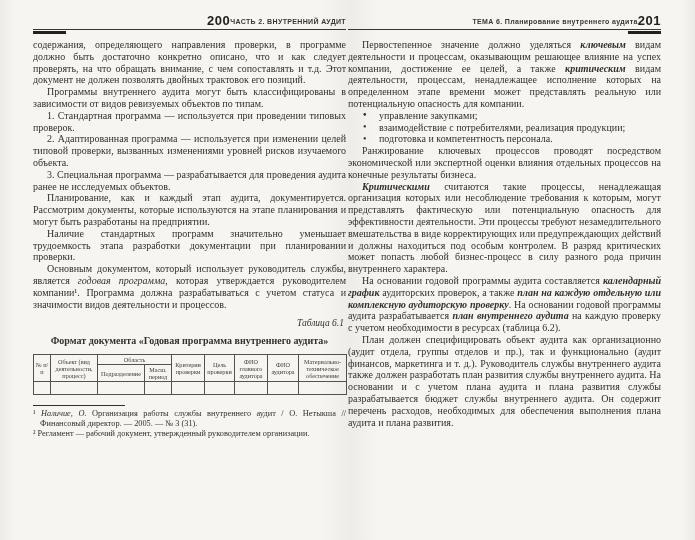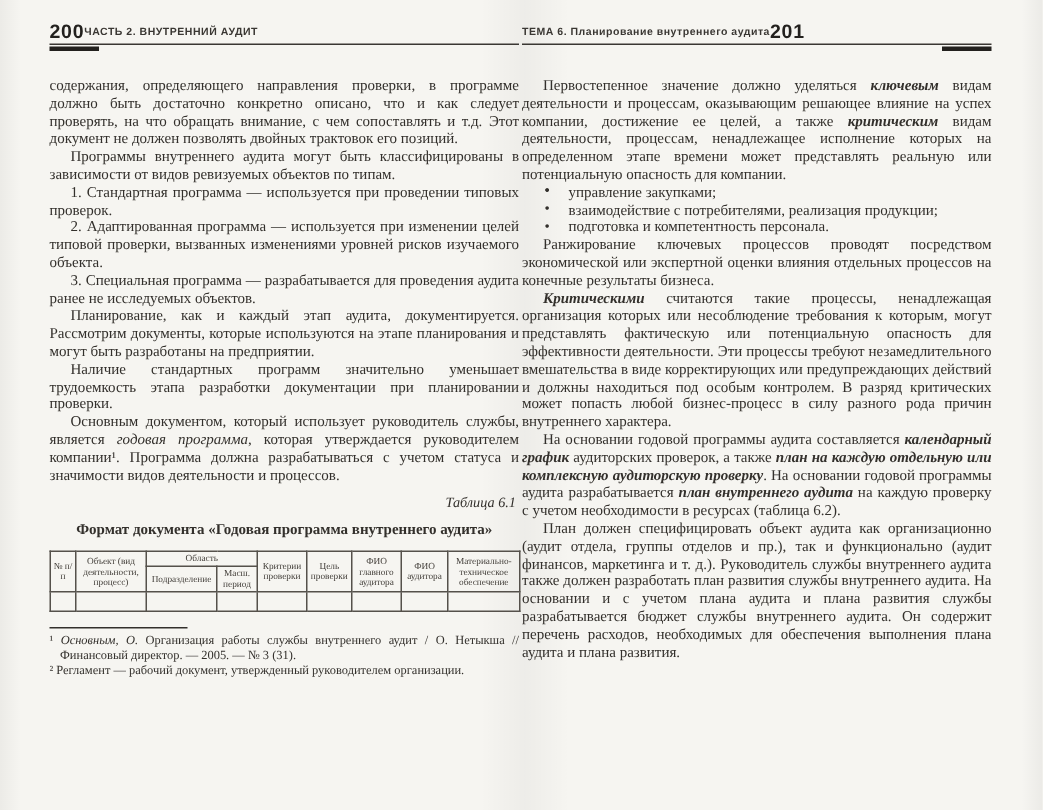--- a/index.html
+++ b/index.html
@@ -11,30 +11,30 @@
       linear-gradient(270deg, rgba(0,0,0,0.045) 0, rgba(0,0,0,0) 14px),
       linear-gradient(90deg, rgba(0,0,0,0) 320px, rgba(0,0,0,0.035) 350px, rgba(0,0,0,0) 380px);
     font-family:"Liberation Serif", serif;
     color:#33302c;
   }
   .page { position:absolute; top:13px; width:313px; }
   .page-left  { left:33px;  }
   .page-right { left:348px; }
 
   
-  .page-head { display:flex; justify-content:flex-start; align-items:flex-end; }
+  .page-head { display:flex; justify-content:flex-end; align-items:flex-end; }
   .page-num { font-family:"Liberation Sans", sans-serif; font-weight:bold; font-size:13px; color:#23211e; letter-spacing:0.5px; }
   .run-head { font-family:"Liberation Sans", sans-serif; font-weight:bold; font-size:7px; color:#3a3733; letter-spacing:0.35px; padding-bottom:3px; }
   .head-rule { position:relative; border-top:1.1px solid #3a3733; margin-top:1px; height:5px; }
   .head-rule .rule-block { position:absolute; top:0.5px; width:33px; height:3.5px; background:#23211e; }
   .page-left  .rule-block { left:0; }
   .page-right .rule-block { right:0; }
 
   
-  .body-text { margin-top:17px; font-size:10px; line-height:11.8px; }
+  .body-text { margin-top:4px; font-size:10px; line-height:11.8px; }
   .para { margin:0; text-align:justify; }
   .para.normal { text-indent:14px; }
   .para.noindent { text-indent:0; }
   .para.bullet { text-indent:0; padding-left:31px; position:relative; }
   .para.bullet .dot { position:absolute; left:15px; top:-0.5px; }
   .it { font-style:italic; }
   .bd { font-weight:bold; }
 
   
   .tbl-caption { font-style:italic; text-align:right; font-size:9.5px; margin-top:8px; padding-right:2px; }
@@ -116,21 +116,21 @@
           <td class="empty"></td>
           <td class="empty"></td>
           <td class="empty"></td>
           <td class="empty"></td>
     </tr>
   </tbody>
     </table>
 
   <div class="fn-divider"></div>
   <div class="footnotes">
-      <p class="para noindent"><span>¹ </span><span class="it">Основным, О.</span><span> Организация работы службы внутреннего аудит / О. Нетыкша // Финансовый директор. — 2005. — № 3 (31).</span></p>
+      <p class="para noindent"><span>¹ </span><span class="it">Наличие, О.</span><span> Организация работы службы внутреннего аудит / О. Нетыкша // Финансовый директор. — 2005. — № 3 (31).</span></p>
       <p class="para noindent"><span>² Регламент — рабочий документ, утвержденный руководителем организации.</span></p>
     </div>
 </div>
 
 <div class="page page-right">
   <div class="page-head">
     <span class="run-head">ТЕМА 6. Планирование внутреннего аудита</span>
     <span class="page-num">201</span>
   </div>
   <div class="head-rule">

